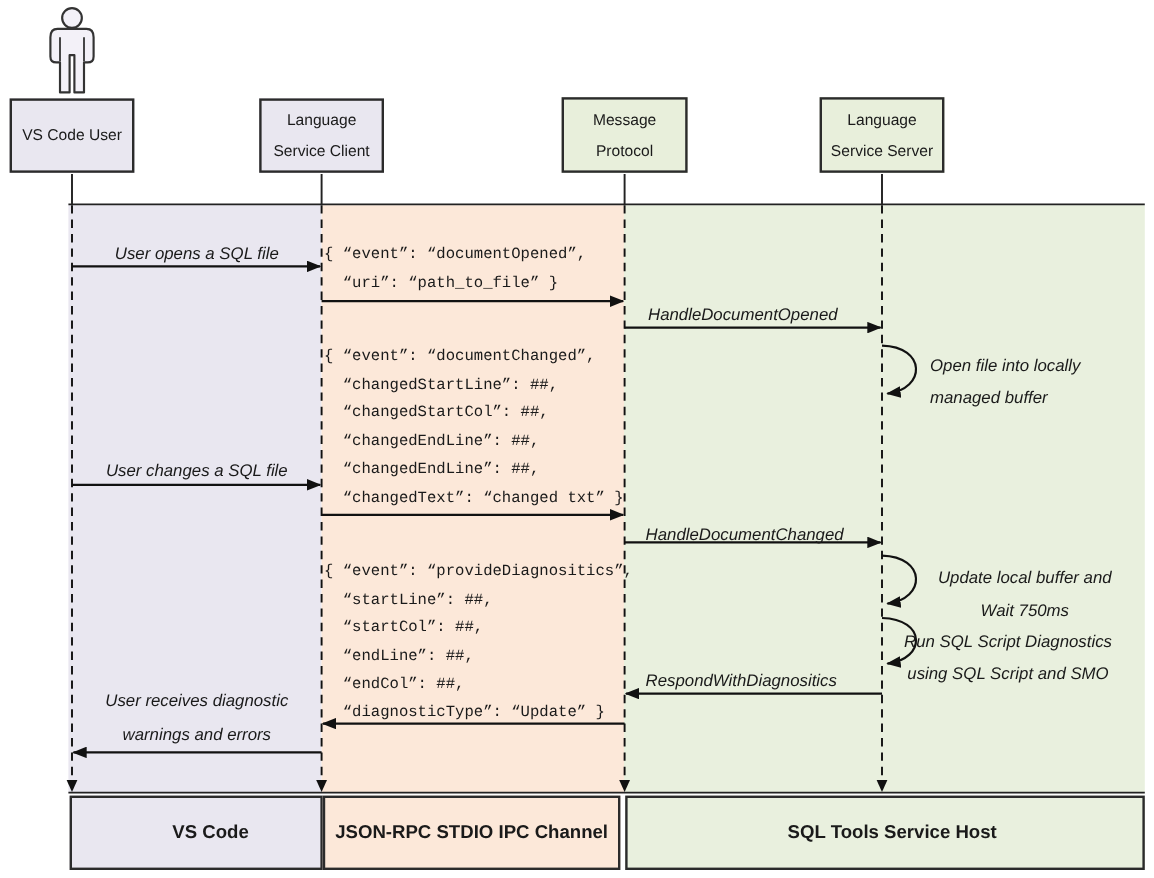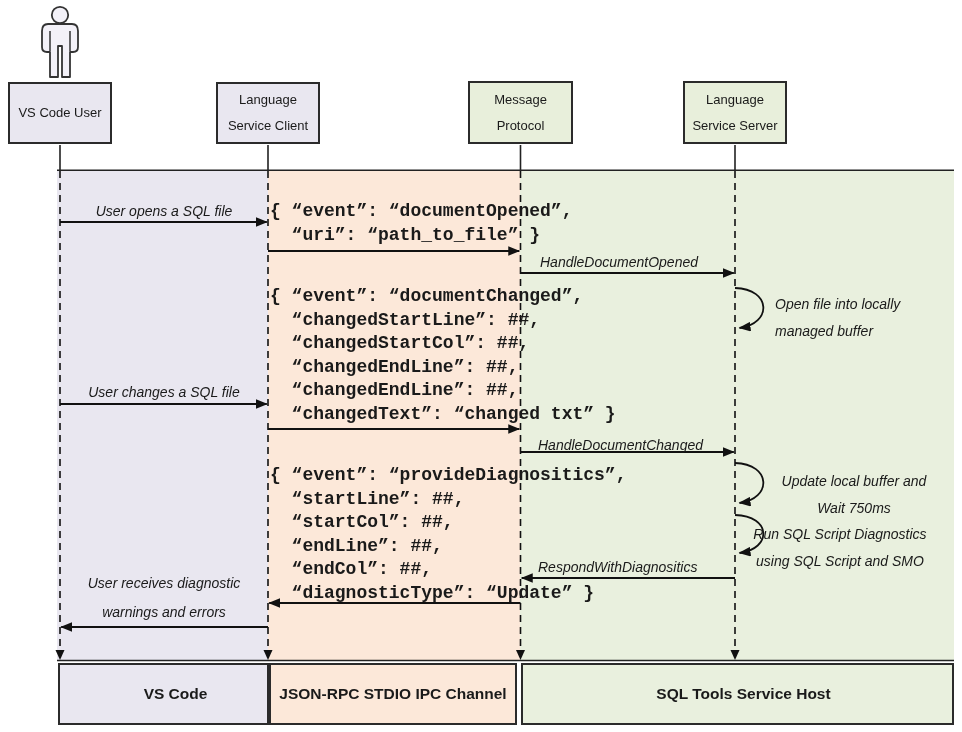--- a/index.html
+++ b/index.html
@@ -30,21 +30,21 @@
   .fbox.grn{background:var(--green);padding-left:12px;}
 
   .lbl{
     position:absolute;font-style:italic;font-size:14px;line-height:18px;
     white-space:nowrap;
   }
   .lbl.ctr{text-align:center;}
 
   .mono-line{
     position:absolute;font-family:"Liberation Mono",monospace;
-    font-weight:bold;font-size:18px;line-height:23.5px;white-space:pre;
+    font-weight:normal;font-size:13px;line-height:23.5px;white-space:pre;
   }
 
   svg.overlay{position:absolute;left:0;top:0;pointer-events:none;}
 </style>
 </head>
 <body>
 
 <div class="stage">
 
   <div class="lane lane-lavender"></div>

